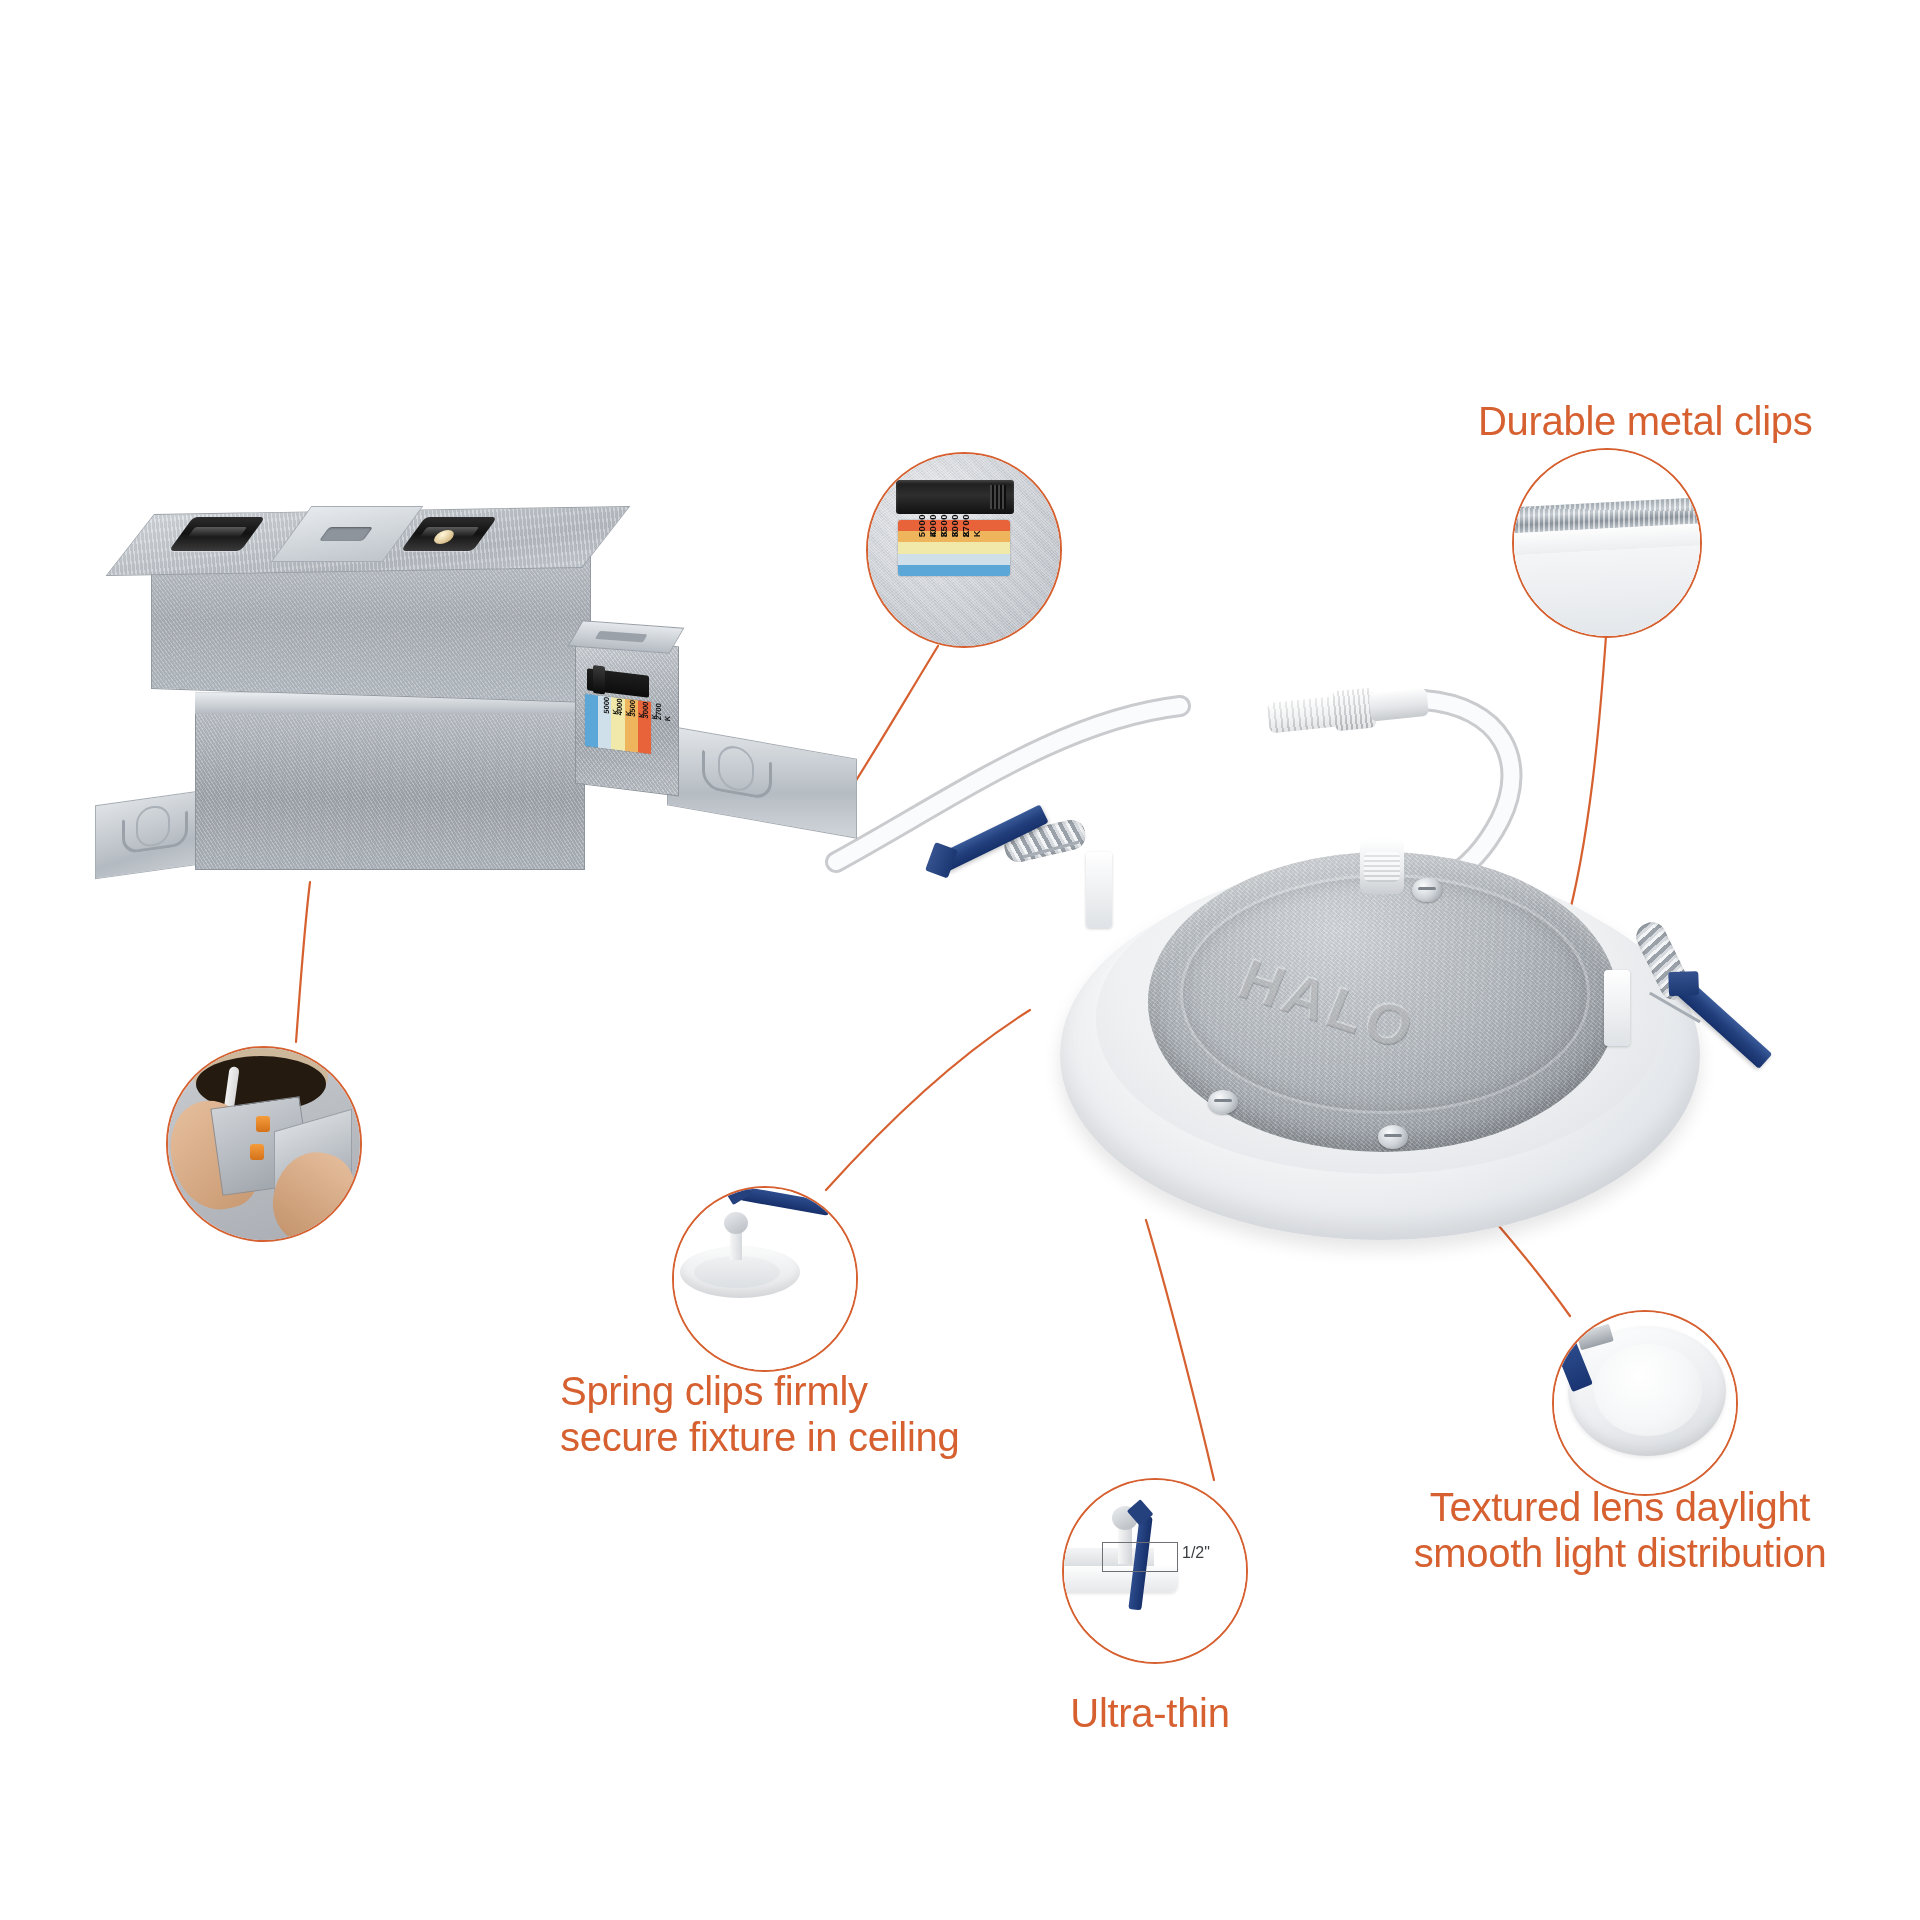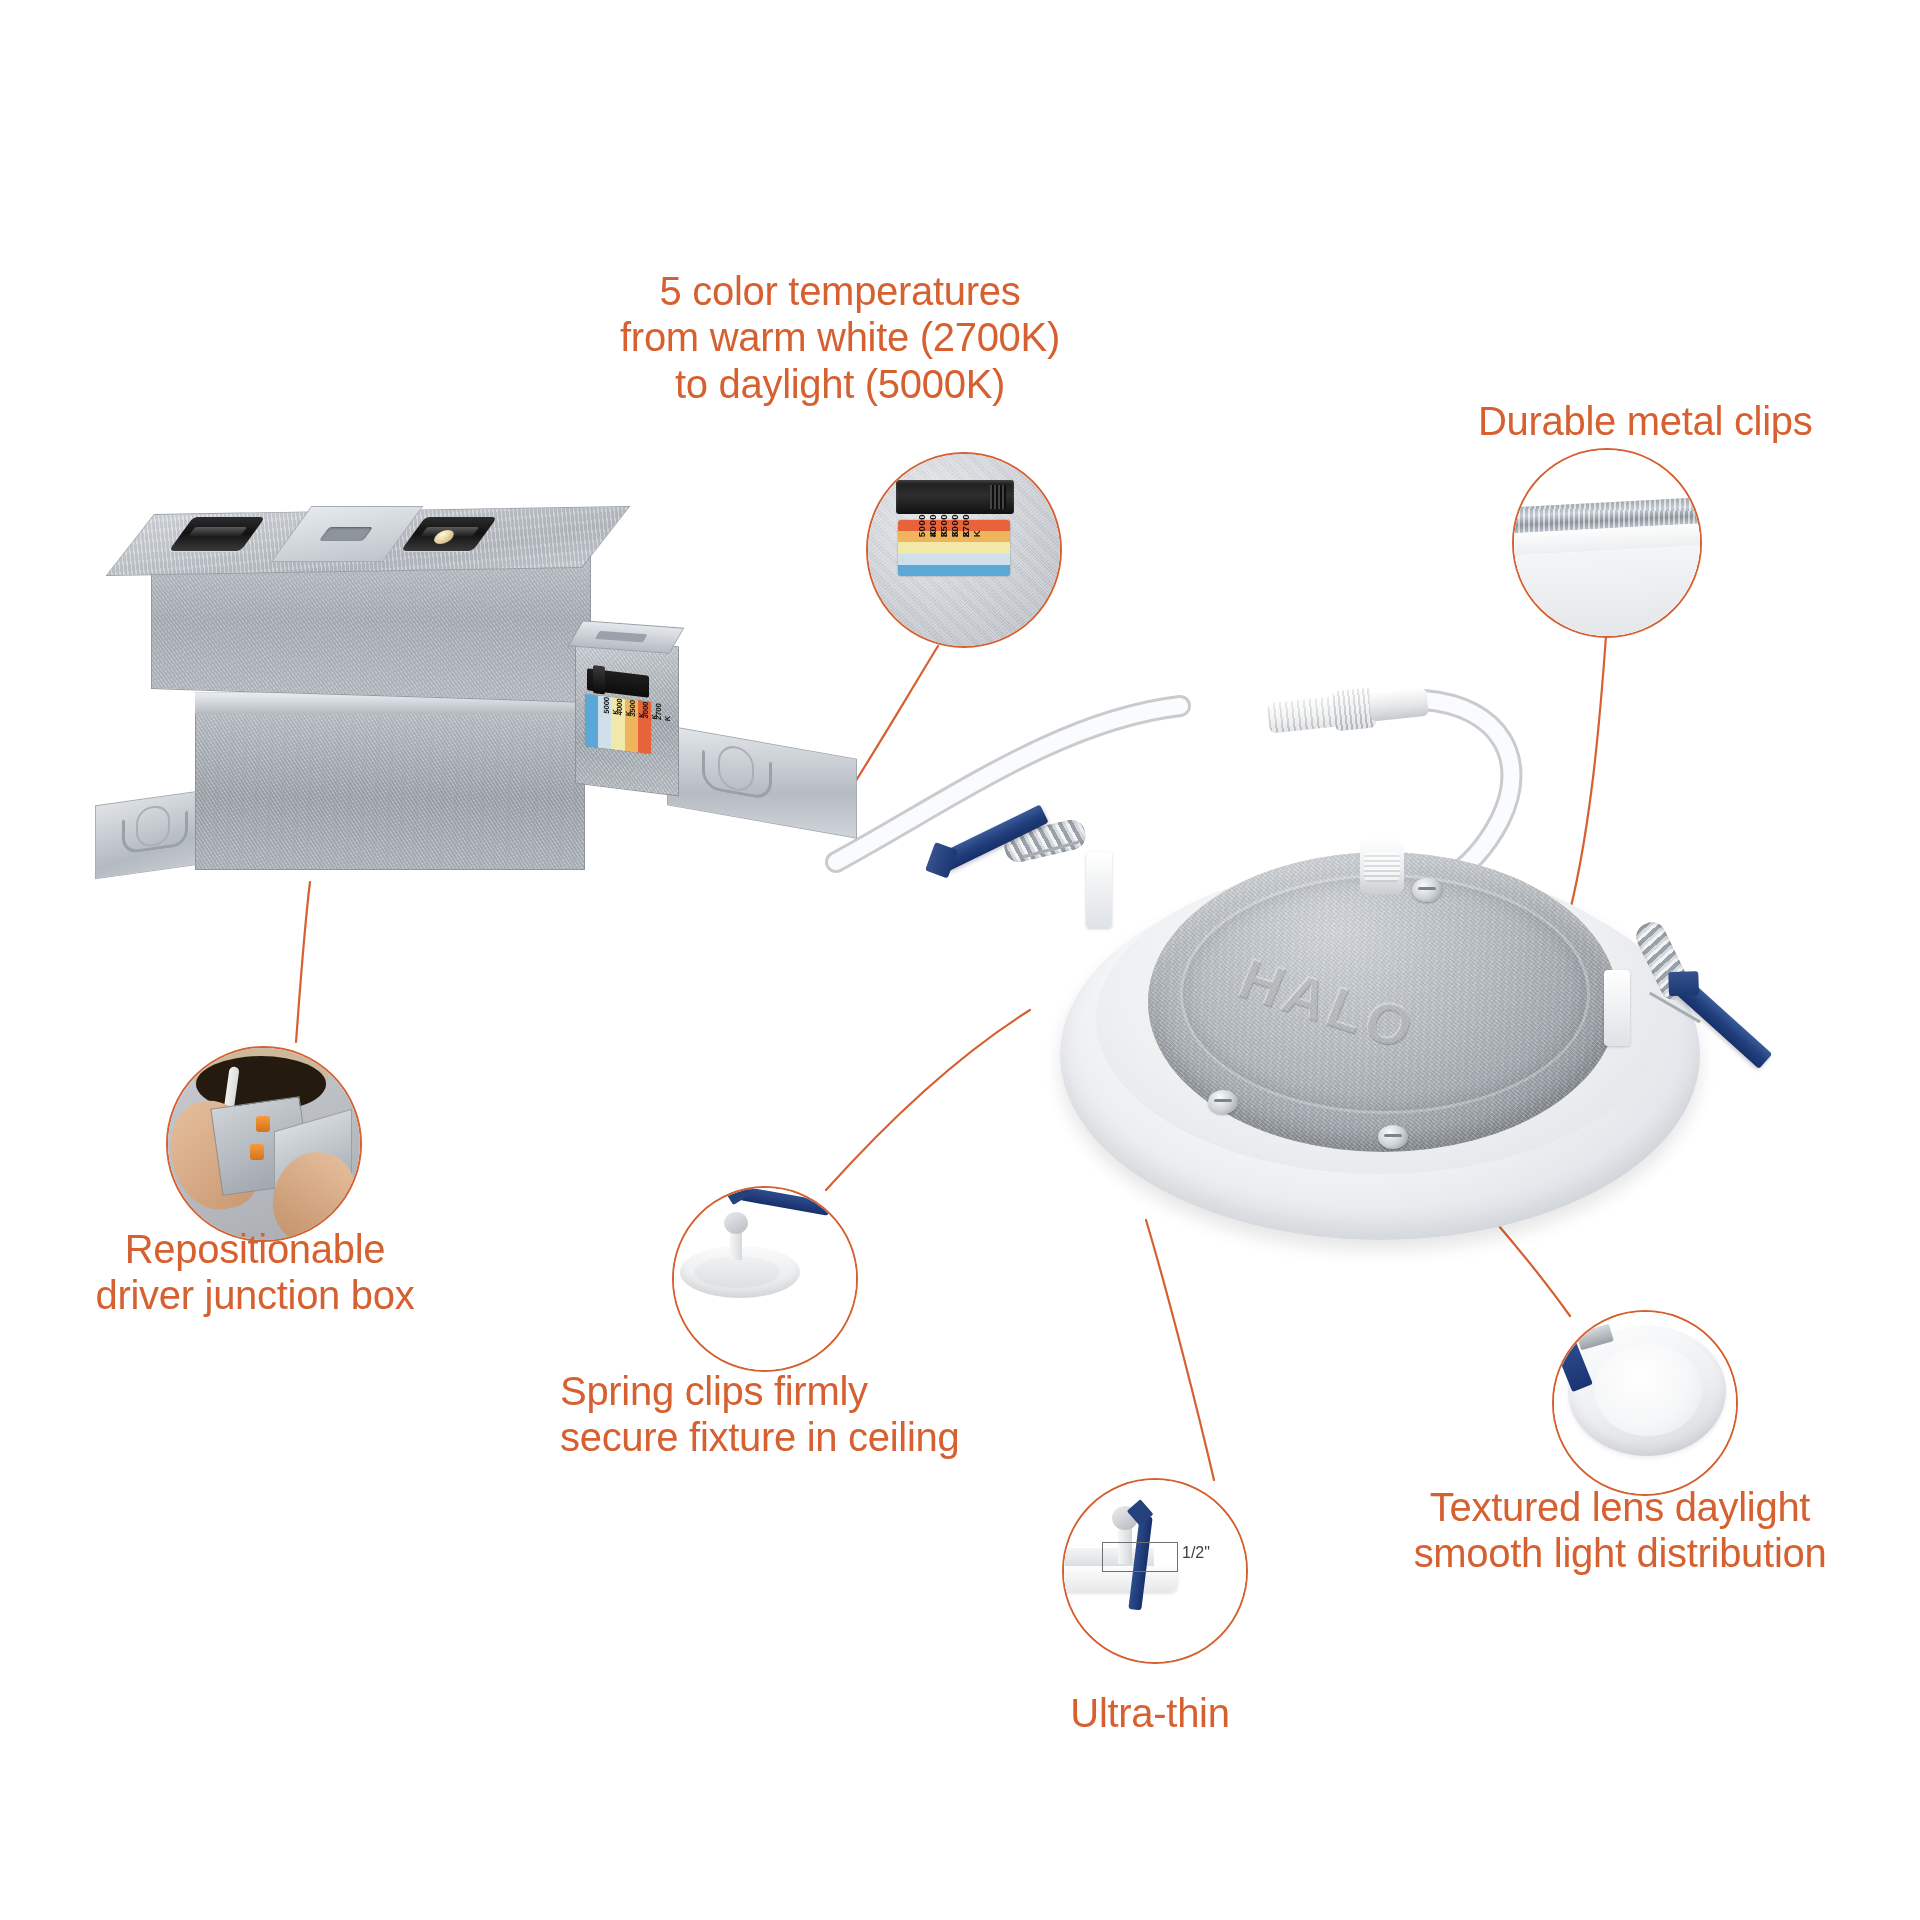--- a/index.html
+++ b/index.html
@@ -730,25 +730,20 @@
   </div>
 
   <div class="magnifier mag-lens">
     <div class="bg"></div>
     <div class="ring"></div>
     <div class="lens"></div>
     <div class="clipMetal"></div>
     <div class="clipBlue"></div>
   </div>
 
-  <div class="callout-label cl-cct">5 color temperatures
-from warm white (2700K)
-to daylight (5000K)</div>
   <div class="callout-label cl-trim">Durable metal clips</div>
-  <div class="callout-label cl-jbox">Repositionable
-driver junction box</div>
   <div class="callout-label cl-clips">Spring clips firmly
 secure fixture in ceiling</div>
   <div class="callout-label cl-thin">Ultra-thin</div>
   <div class="callout-label cl-lens">Textured lens daylight
 smooth light distribution</div>
 
 </div>
 
 </body></html>

